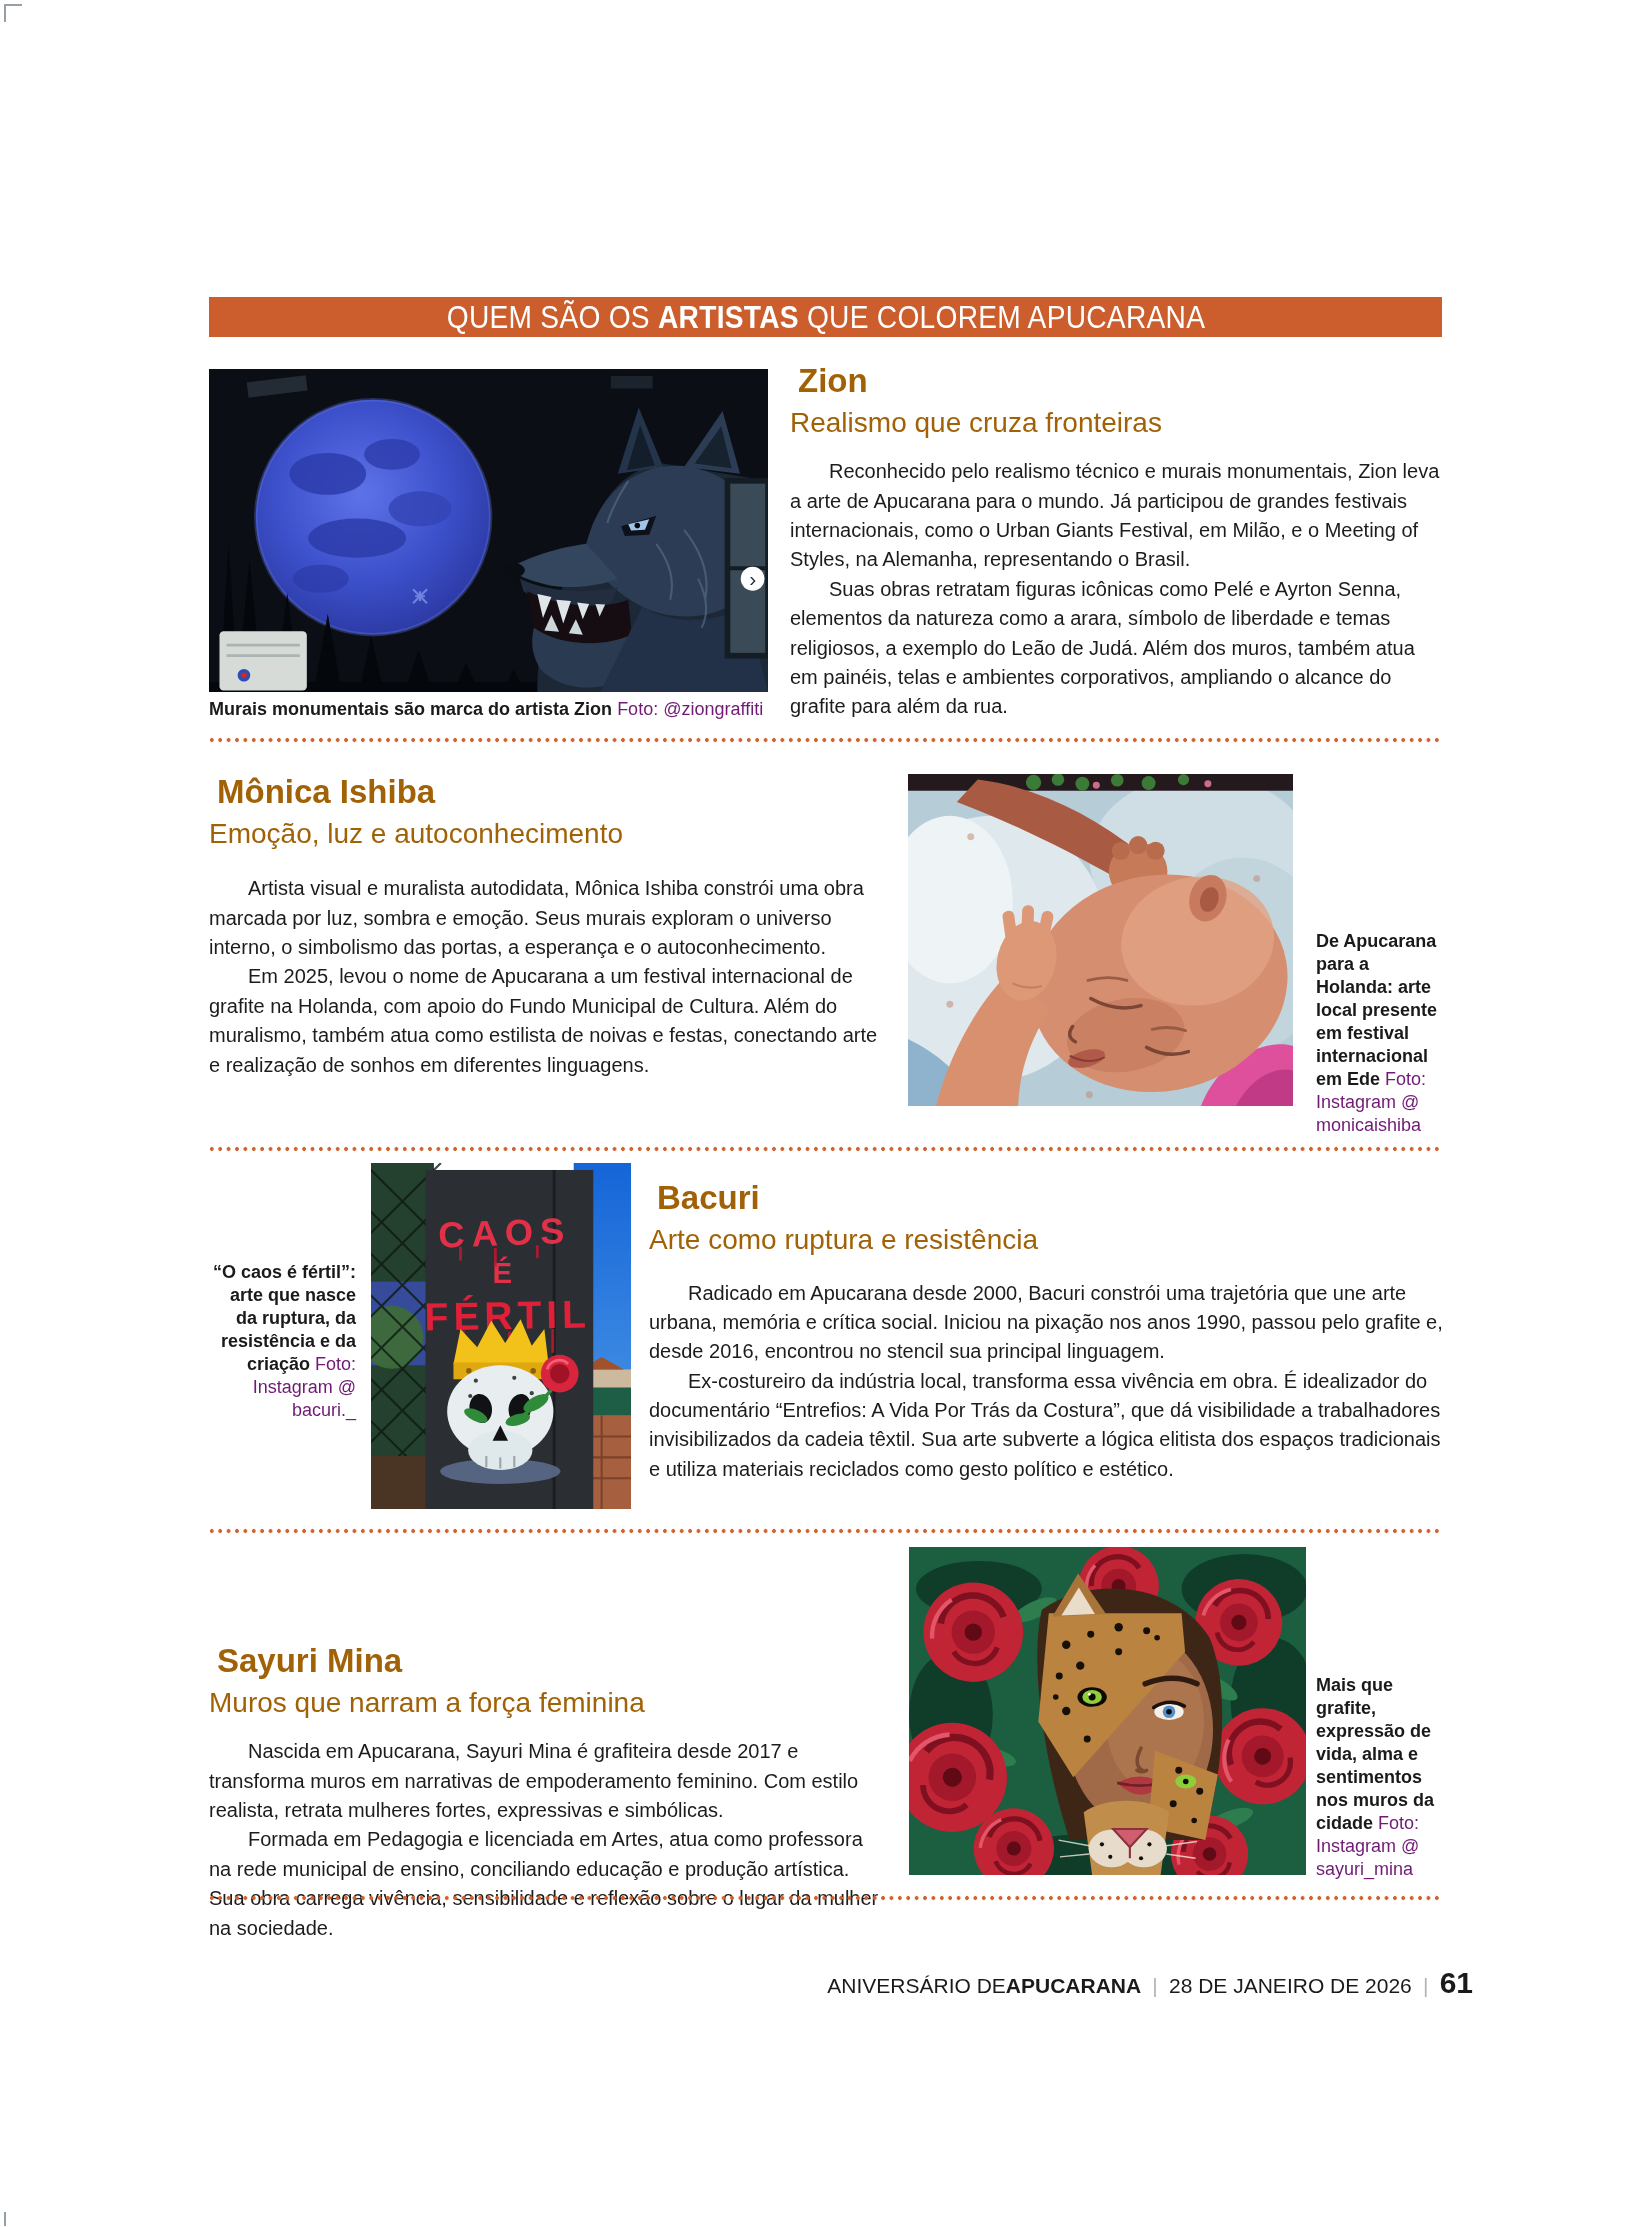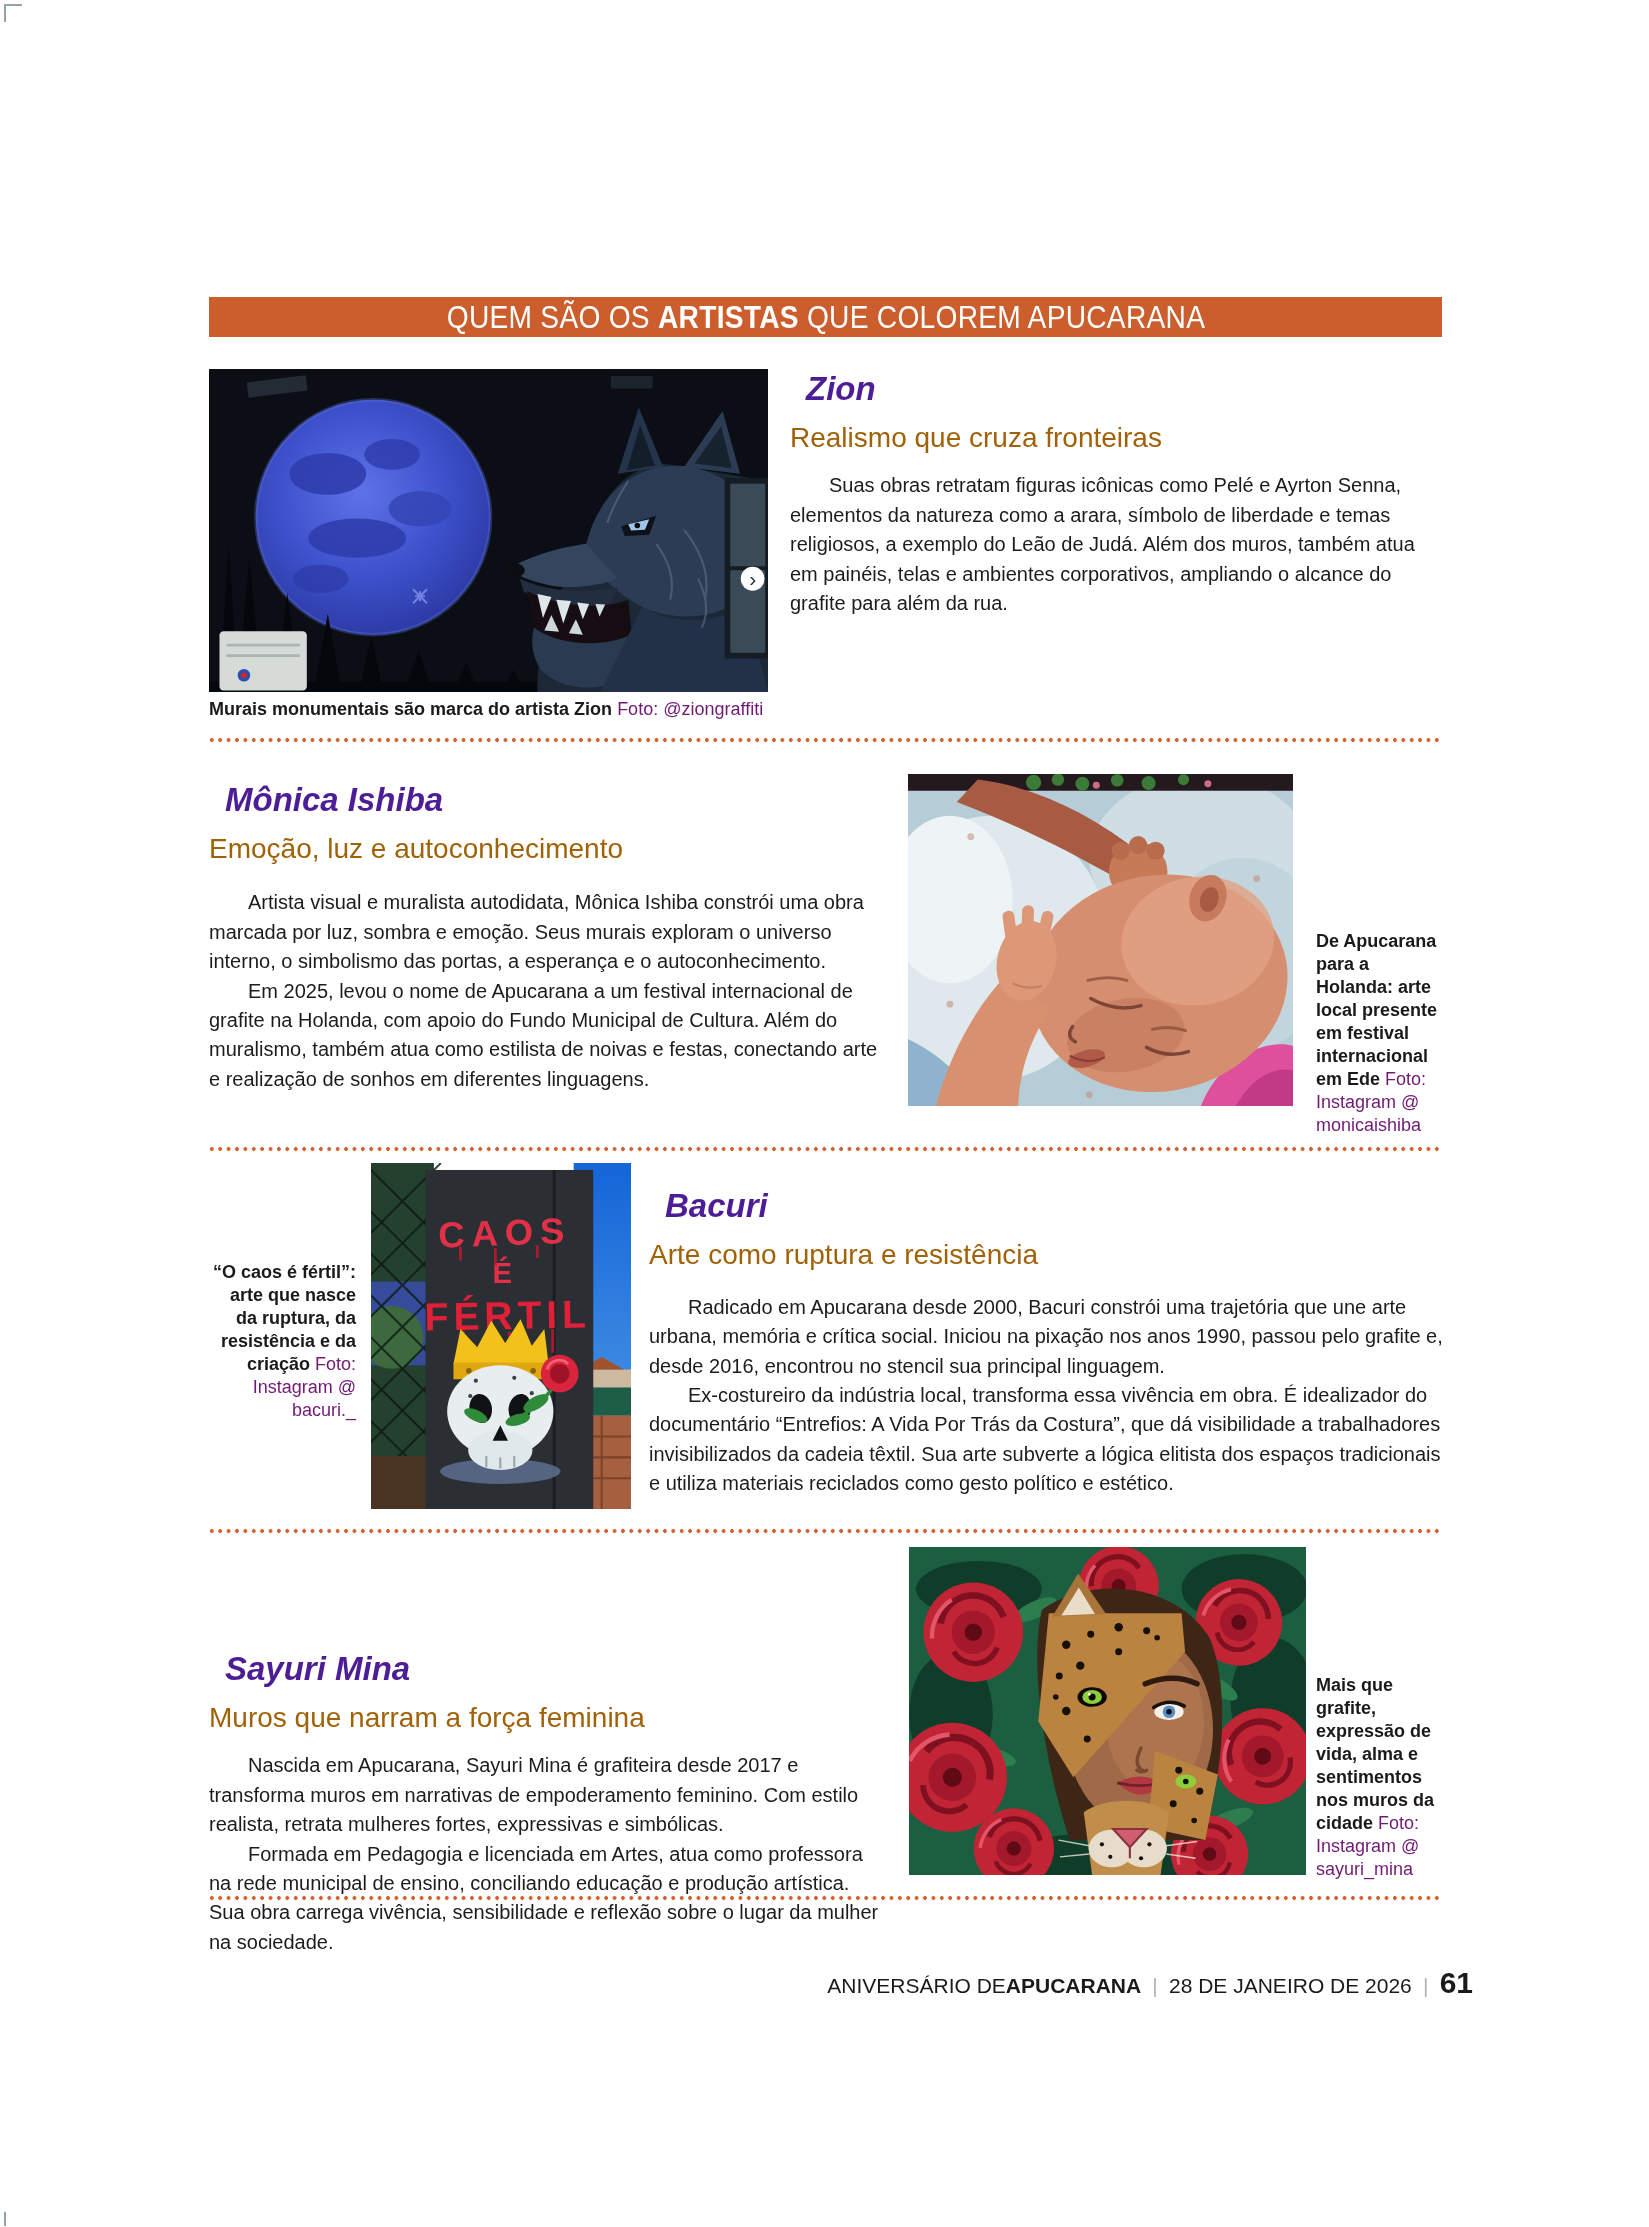--- a/index.html
+++ b/index.html
@@ -16,21 +16,21 @@
                transform:scaleX(.88);transform-origin:center;letter-spacing:0.3px;}
   .banner-text b{font-weight:700;}
 
   
   .dotline{position:absolute;left:209px;width:1233px;height:5.6px;
            background-image:radial-gradient(circle at 2.8px 2.8px,#d2622e 1.8px,rgba(0,0,0,0) 2.1px);
            background-size:8.4px 5.6px;background-repeat:repeat-x;}
 
   
   .sec{position:absolute;}
-  .sec-name{margin:16px;font-size:33px;line-height:1.05;font-weight:700;color:#4c1d95;font-style:italic;}
+  .sec-name{margin:8px;font-size:33px;line-height:1.05;font-weight:700;color:#a16207;}
   .sec-sub{margin:9.8px 0 0 0;font-size:28px;line-height:1.1;font-weight:400;color:#a16207;}
   .sec-body{margin-top:18px;}
   .sec-body p{margin:0;font-size:20px;line-height:1.47;text-indent:39px;color:#1c1c1c;}
 
   
   .photo{position:absolute;overflow:hidden;}
   .photo svg{display:block;width:100%;height:100%;}
 
   
   .caption{position:absolute;font-size:18px;line-height:1.28;color:#1a1a1a;}
@@ -135,20 +135,21 @@
   </figure>
   <figcaption class="caption" style="left:209px;top:698px;width:567px;">
     <b>Murais monumentais são marca do artista Zion</b>
     <span class="credit">Foto: @ziongraffiti</span>
   </figcaption>
 
   <section class="sec" style="left:790px;top:356px;width:654px;">
     <h2 class="sec-name">Zion</h2>
     <h3 class="sec-sub">Realismo que cruza fronteiras</h3>
     <div class="sec-body">
+      <p>Reconhecido pelo realismo técnico e murais monumentais, Zion leva a arte de Apucarana para o mundo. Já participou de grandes festivais internacionais, como o Urban Giants Festival, em Milão, e o Meeting of Styles, na Alemanha, representando o Brasil.</p>
       <p>Suas obras retratam figuras icônicas como Pelé e Ayrton Senna, elementos da natureza como a arara, símbolo de liberdade e temas religiosos, a exemplo do Leão de Judá. Além dos muros, também atua em painéis, telas e ambientes corporativos, ampliando o alcance do grafite para além da rua.</p>
     </div>
   </section>
 
   <div class="dotline" style="top:737px;"></div>
 
   <section class="sec" style="left:209px;top:767px;width:676px;">
     <h2 class="sec-name">Mônica Ishiba</h2>
     <h3 class="sec-sub">Emoção, luz e autoconhecimento</h3>
     <div class="sec-body" style="margin-top:24px;">

